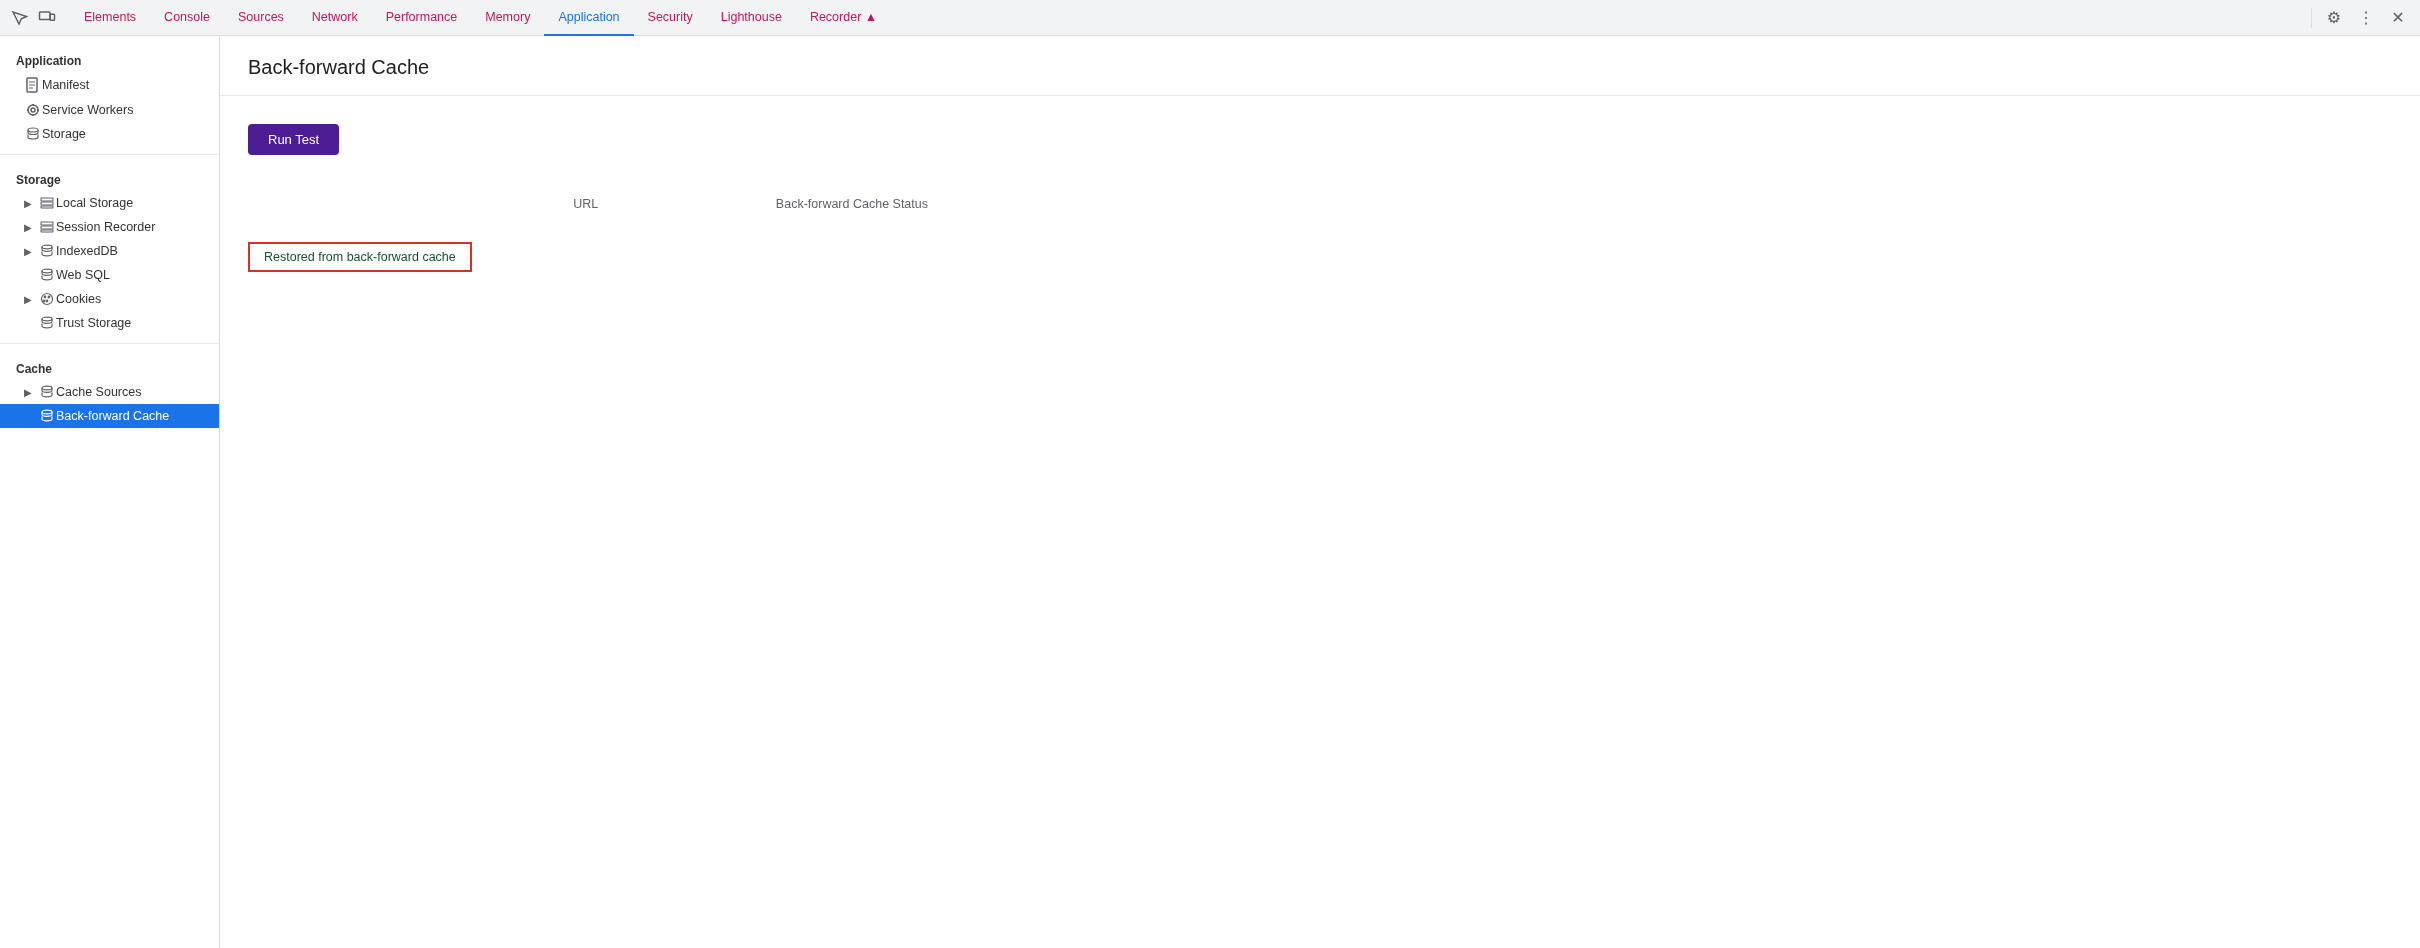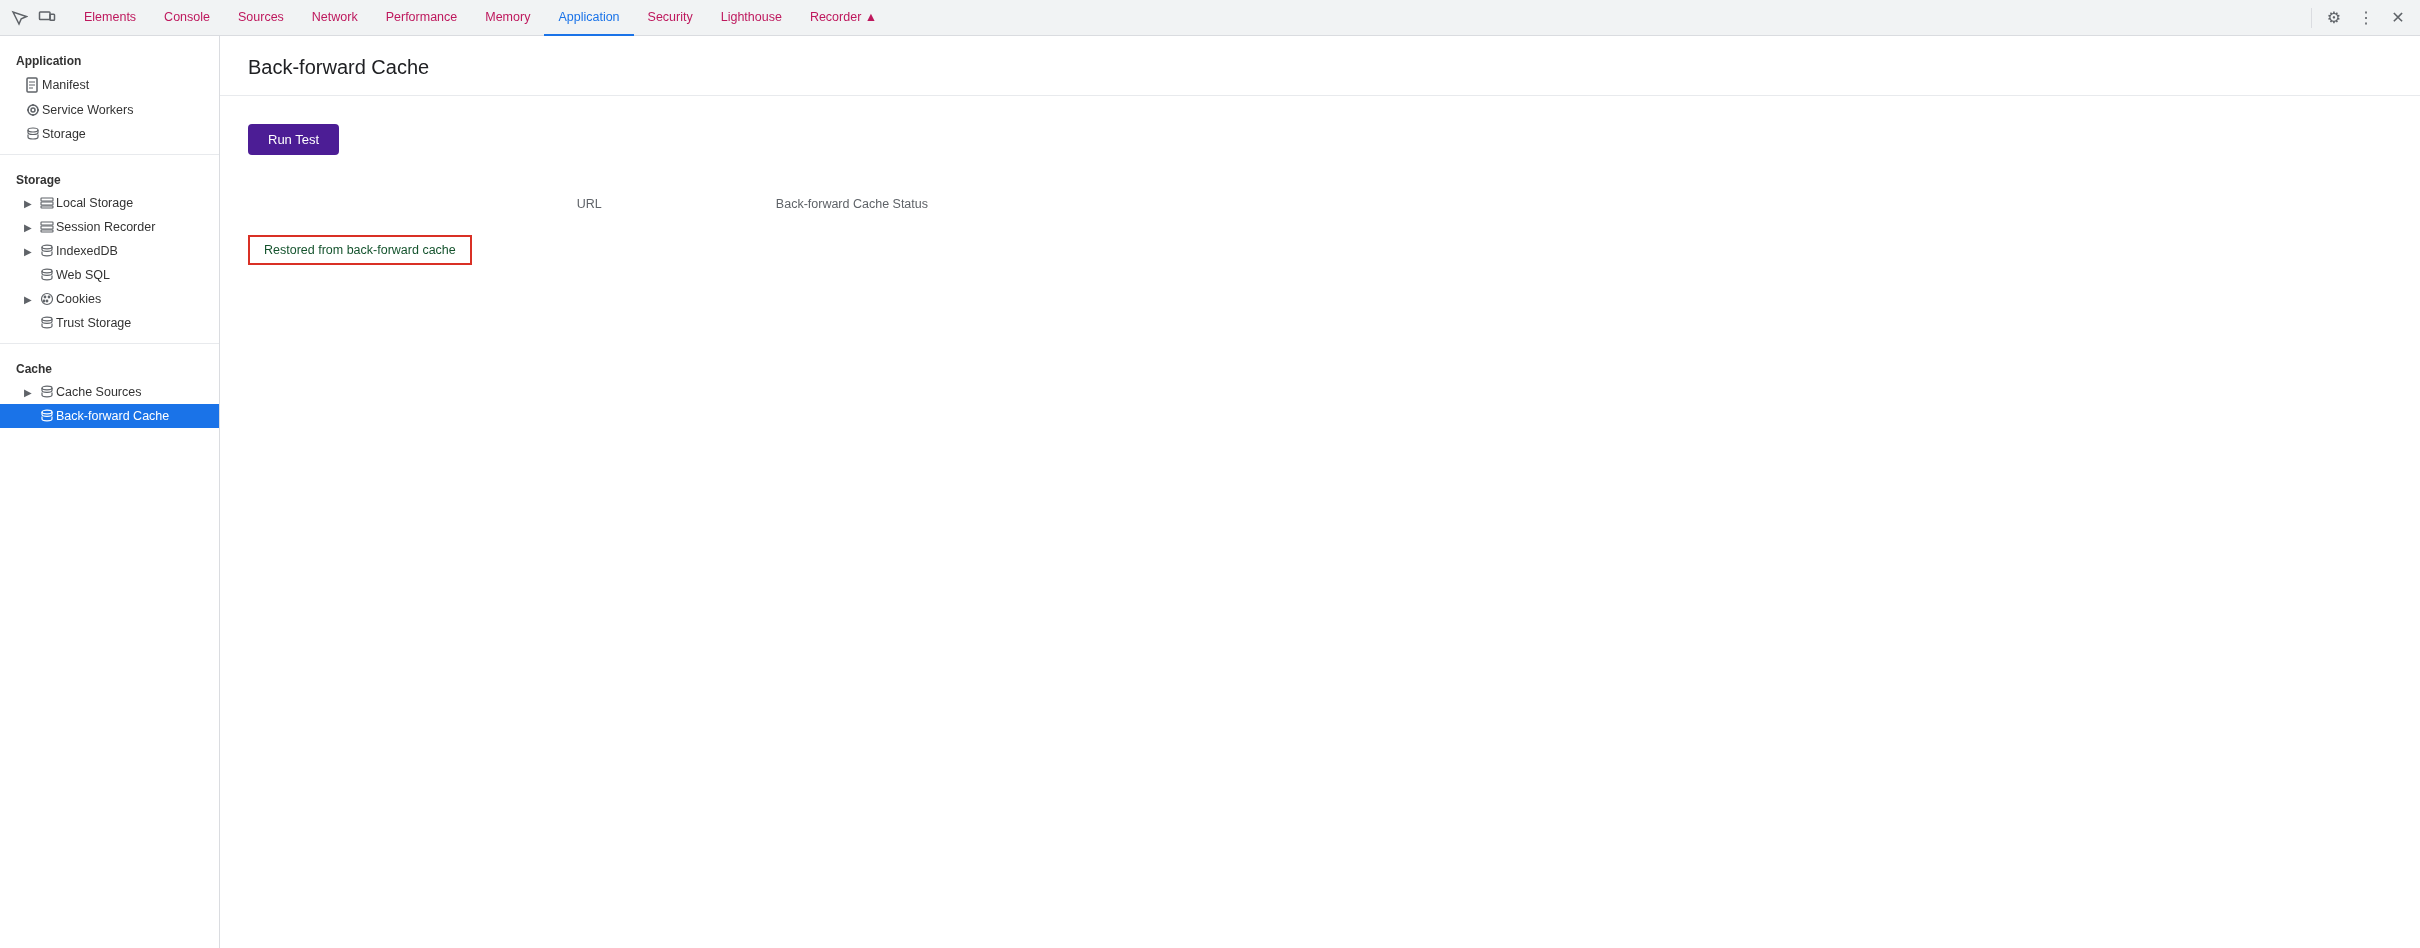--- a/index.html
+++ b/index.html
@@ -135,21 +135,21 @@
       padding: 8px 20px;
       font-size: 13px;
       cursor: pointer;
       font-weight: 500;
     }
 
     .info-grid {
       margin-top: 32px;
       display: grid;
       grid-template-columns: auto auto;
-      gap: 4px;
+      gap: 11px;
       max-width: 700px;
     }
     .info-label {
       padding: 10px 20px 10px 0;
       color: #5f6368;
       font-size: 12.5px;
       text-align: right;
       white-space: nowrap;
     }
     .info-value {

